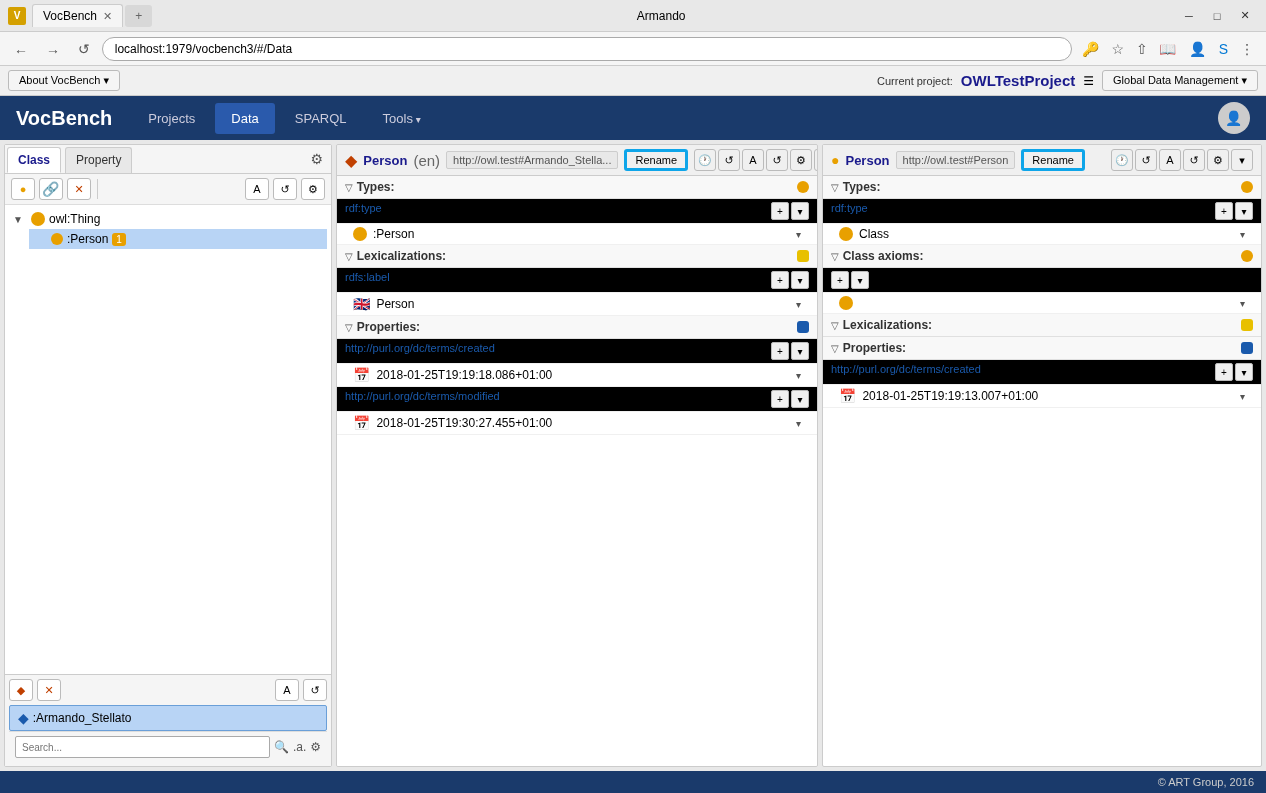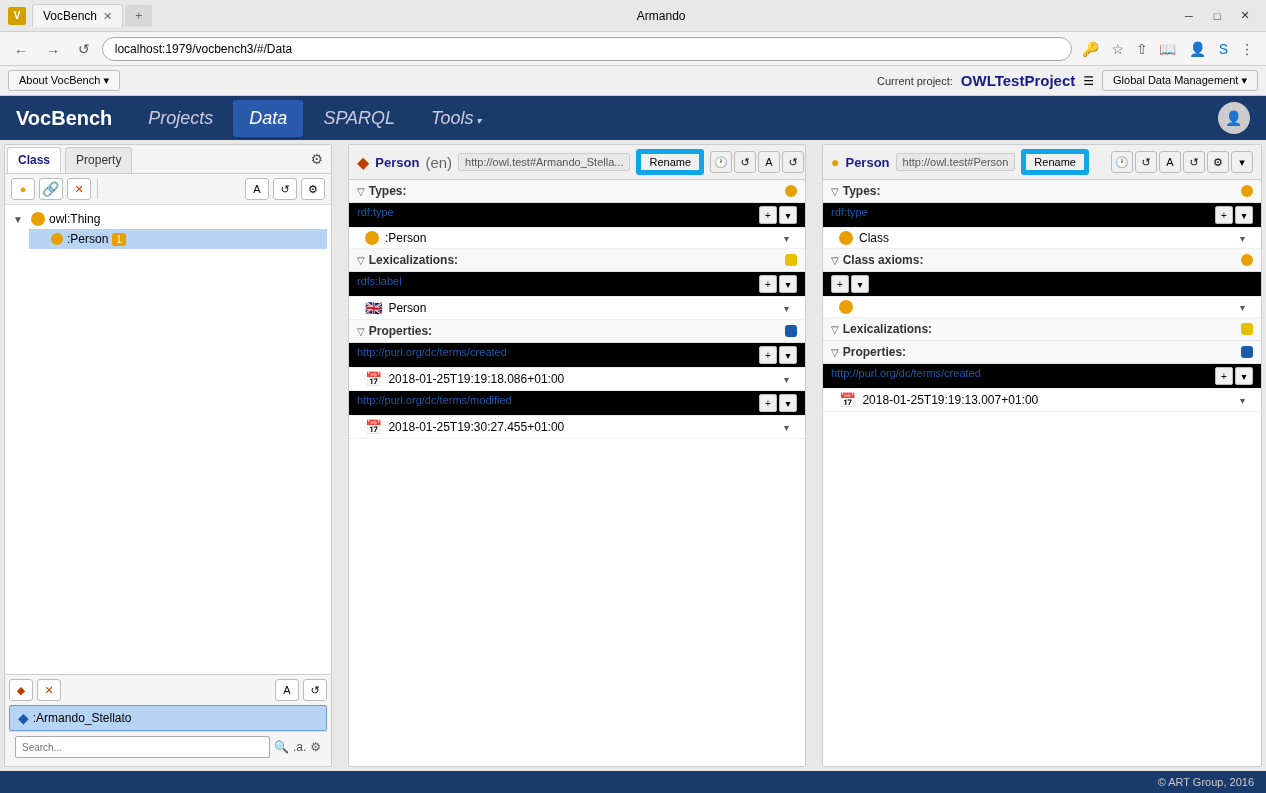--- a/index.html
+++ b/index.html
@@ -55,31 +55,31 @@
     
     .nav-bar {
       background: #1a3a6b;
       height: 44px;
       display: flex;
       align-items: center;
       padding: 0 16px;
       gap: 4px;
     }
     .nav-logo { color: white; font-size: 20px; font-weight: bold; margin-right: 16px; }
-    .nav-item { color: #ccd; padding: 8px 16px; cursor: pointer; font-size: 18px; border-radius: 3px; text-decoration: none; font-style: italic; }
+    .nav-item { color: #ccd; padding: 8px 16px; cursor: pointer; font-size: 13px; border-radius: 3px; text-decoration: none; }
     .nav-item.active { background: #2a5aac; color: white; border-radius: 3px; }
     .nav-item.dropdown::after { content: ' ▾'; font-size: 10px; }
     .nav-avatar { margin-left: auto; width: 32px; height: 32px; background: #ccc; border-radius: 50%; display: flex; align-items: center; justify-content: center; font-size: 14px; }
 
     
     .main-content {
       display: flex;
       height: calc(793px - 32px - 34px - 30px - 44px - 22px);
       background: #e8e8e8;
-      gap: 16px;
+      gap: 4px;
       padding: 4px;
     }
 
     
     .left-panel {
       width: 328px;
       background: white;
       border: 1px solid #ccc;
       border-radius: 2px;
       display: flex;
@@ -126,21 +126,21 @@
       align-items: center;
       padding: 4px 8px;
       background: #f0f0f0;
       border-bottom: 1px solid #ccc;
       gap: 6px;
     }
     .resource-diamond { color: #c04000; font-size: 18px; }
     .resource-name { font-size: 13px; font-weight: bold; color: #1a1a8c; }
     .resource-lang { font-size: 15px; color: #666; }
     .resource-uri { font-size: 11px; color: #555; background: #e8e8e8; padding: 2px 6px; border: 1px solid #ccc; border-radius: 2px; }
-    .resource-btn { background: #f0f0f0; border: 5px solid #0ea5e9; border-radius: 3px; padding: 2px 8px; font-size: 11px; cursor: pointer; }
+    .resource-btn { background: #f0f0f0; border: 3px solid #0ea5e9; border-radius: 3px; padding: 2px 8px; font-size: 11px; cursor: pointer; }
     .resource-icon-btn { background: none; border: 1px solid #bbb; border-radius: 3px; width: 22px; height: 22px; display: flex; align-items: center; justify-content: center; cursor: pointer; font-size: 11px; background: #f0f0f0; }
 
     .section-header {
       display: flex;
       align-items: center;
       padding: 4px 8px;
       background: #f8f8f8;
       border-bottom: 1px solid #e0e0e0;
       gap: 4px;
       cursor: pointer;

